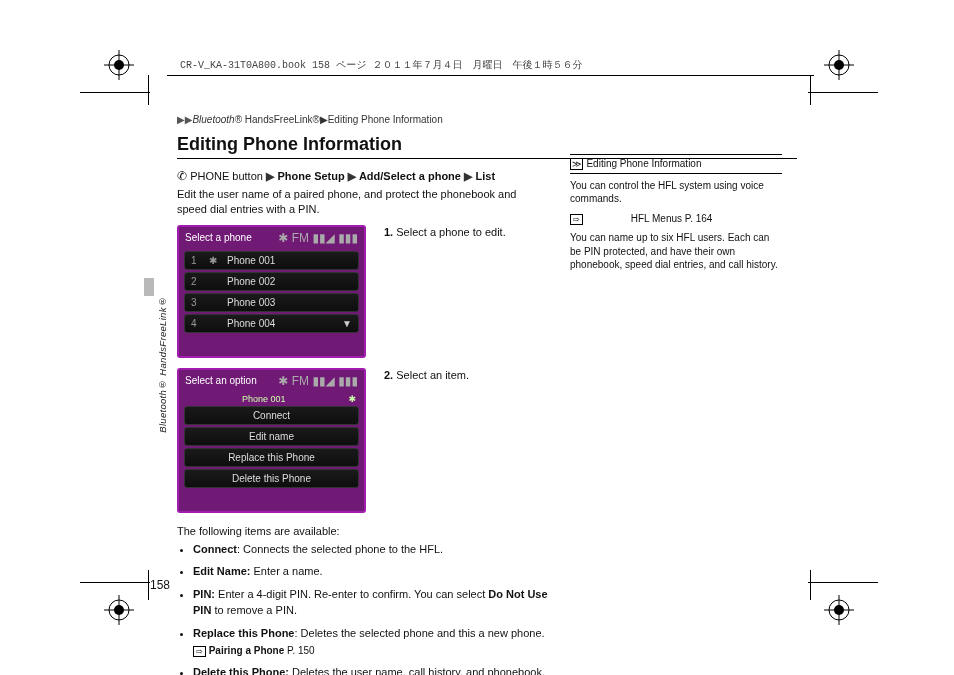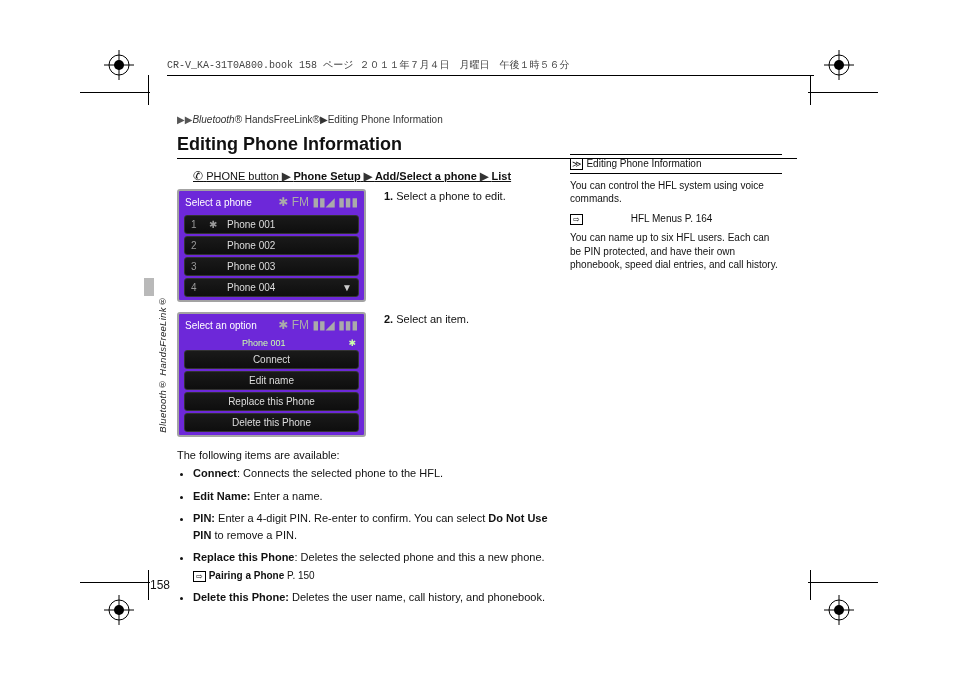--- a/index.html
+++ b/index.html
@@ -23,21 +23,21 @@
   .regmark {
     position: absolute;
     width: 30px; height: 30px;
     display: flex; align-items: center; justify-content: center;
     pointer-events: none;
   }
   .regmark svg { width: 100%; height: 100%; }
   .hairline { position:absolute; background:#000; }
   .header-meta {
     position: absolute;
-    top: 58px; left: 167px; right: 140px;
+    top: 58px; left: 180px; right: 140px;
     font-family: "Courier New", monospace;
     font-size: 10px;
     color: #444;
     white-space: nowrap;
     overflow: hidden;
   }
   .running-head {
     position: absolute;
     top: 114px; left: 177px;
     font-size: 10px;
@@ -53,44 +53,43 @@
   }
   h1.section-title {
     font-size: 18px;
     font-weight: 700;
     margin: 0 0 6px 0;
     border-bottom: 1.5px solid #000;
     padding-bottom: 3px;
   }
   .path-line {
     font-size: 11px;
-    margin: 10px 0 4px 16px;
-    text-decoration: underline;
+    margin: 10px 0 4px 0;
   }
   .path-line .tri { color: #333; font-weight:700; }
   .path-line .glyph { font-size:12px; }
   .path-line .seg-bold { font-weight: 700; }
   .intro-text {
     font-size: 11px;
     margin: 2px 0 8px 0;
     max-width: 370px;
     line-height: 1.35;
   }
   .two-col {
     display: flex;
     align-items: flex-start;
     gap: 18px;
     margin-top: 6px;
   }
   .screen-sim {
     width: 185px;
-    background: #6d28d9;
-    border: 2px solid #a3a3a3;
+    background: #701a75;
+    border: 2px solid #a21caf;
     border-radius: 3px;
-    padding: 0 0 1px 0;
+    padding: 0 0 21px 0;
     font-family: Arial, sans-serif;
     color: #ddd;
   }
   .screen-sim .titlebar {
     display: flex;
     justify-content: space-between;
     align-items: center;
     padding: 4px 6px;
     font-size: 10px;
     color: #fff;
@@ -254,20 +253,21 @@
       <span class="glyph">✆</span>
       <span>PHONE button</span>
       <span class="tri"> ▶ </span>
       <span class="seg-bold">Phone Setup</span>
       <span class="tri"> ▶ </span>
       <span class="seg-bold">Add/Select a phone</span>
       <span class="tri"> ▶ </span>
       <span class="seg-bold">List</span>
     </div>
 
+    <div class="intro-text">Edit the user name of a paired phone, and protect the phonebook and speed dial entries with a PIN.</div>
 
     <div class="two-col">
       <div class="screen-sim">
         <div class="titlebar">
           <span>Select a phone</span>
           <span class="status-ico">✱ FM ▮▮◢ ▮▮▮</span>
         </div>
         <div class="row left">
             <span class="num">1</span>
             <span class="num">✱</span>

